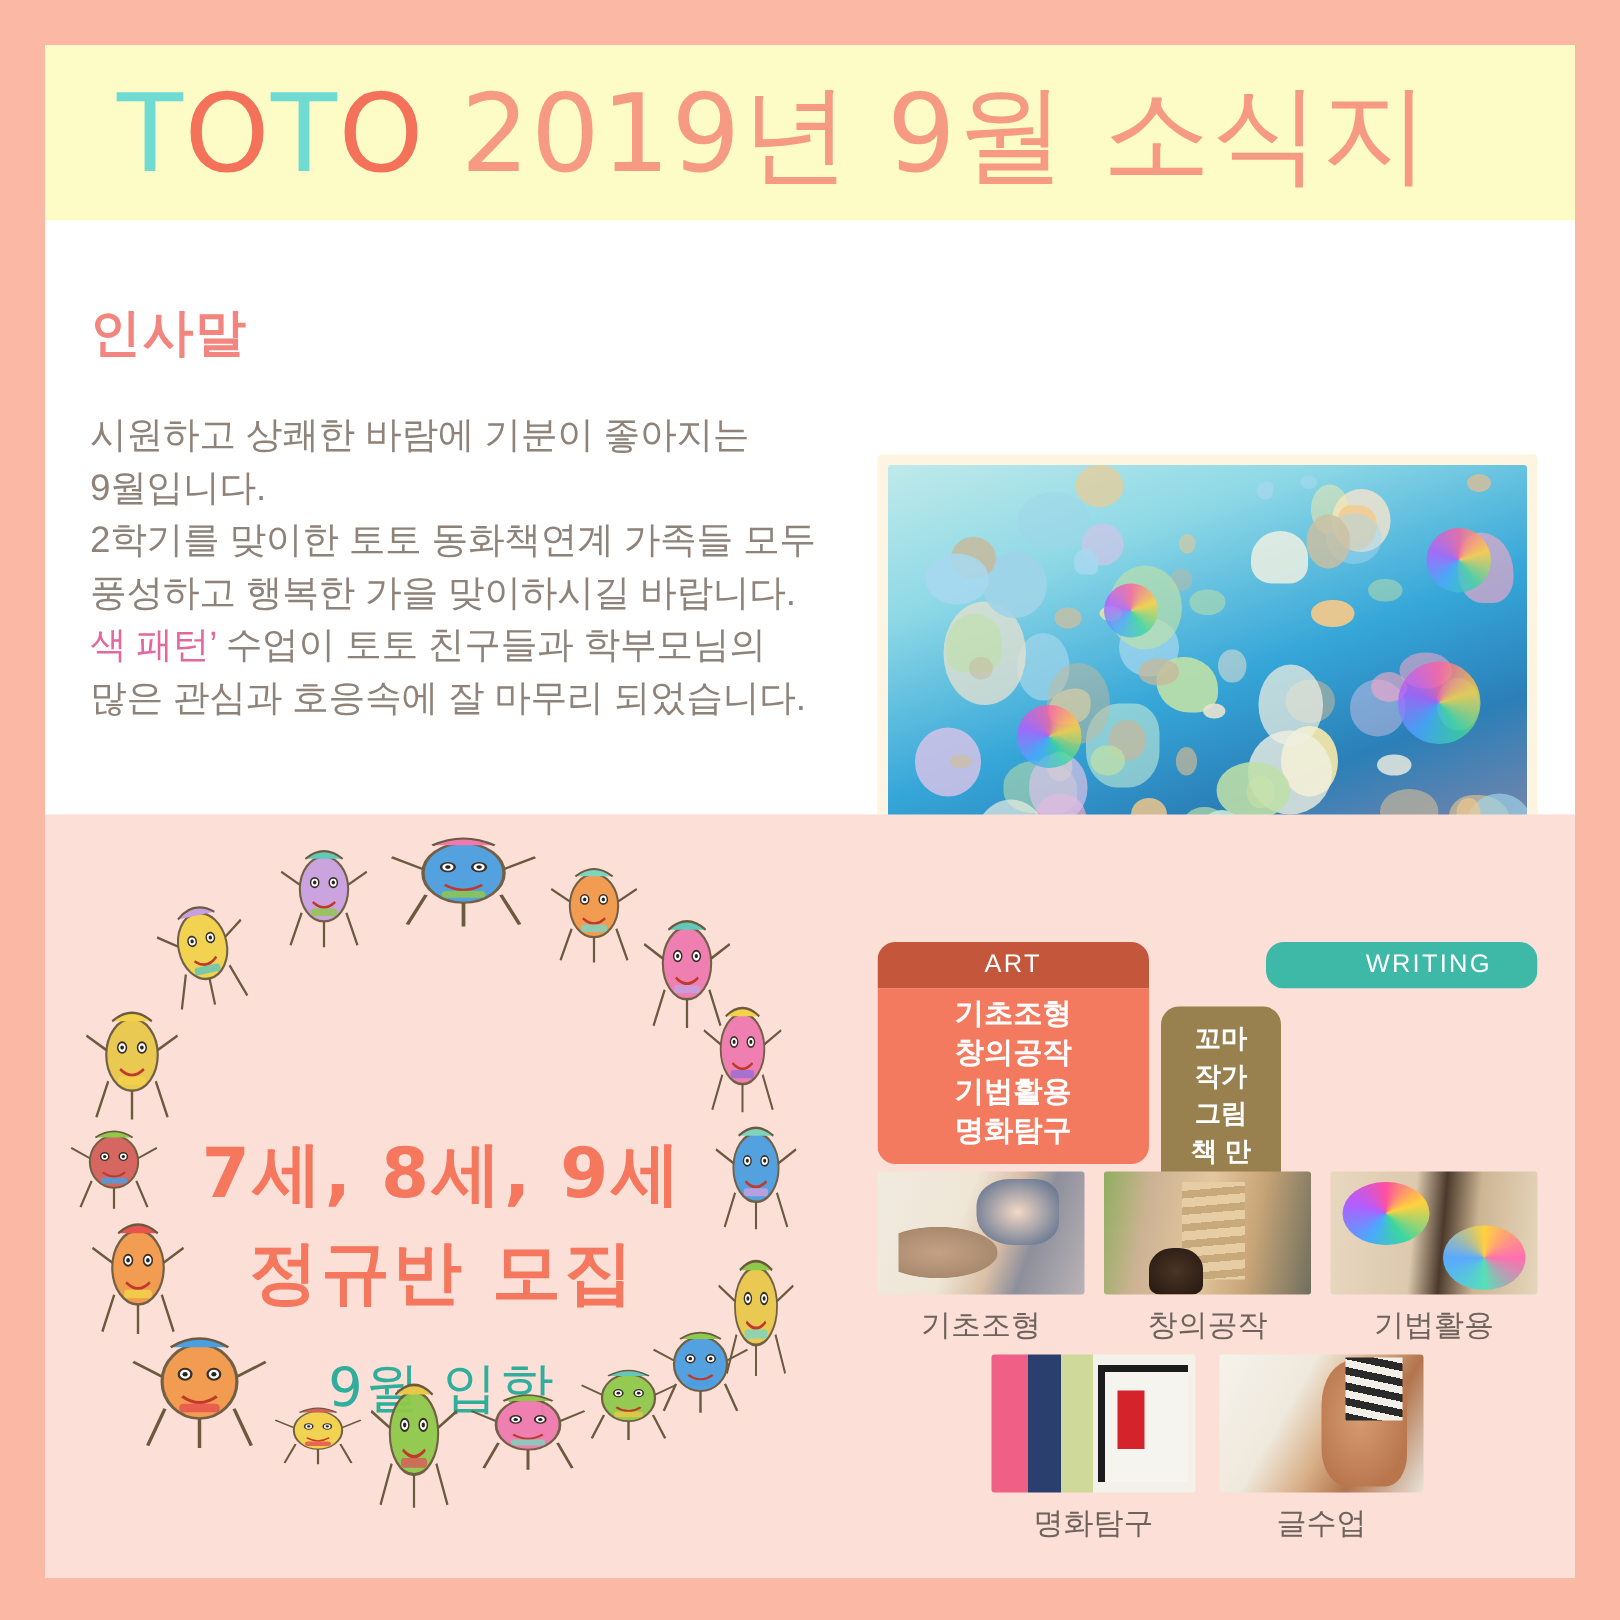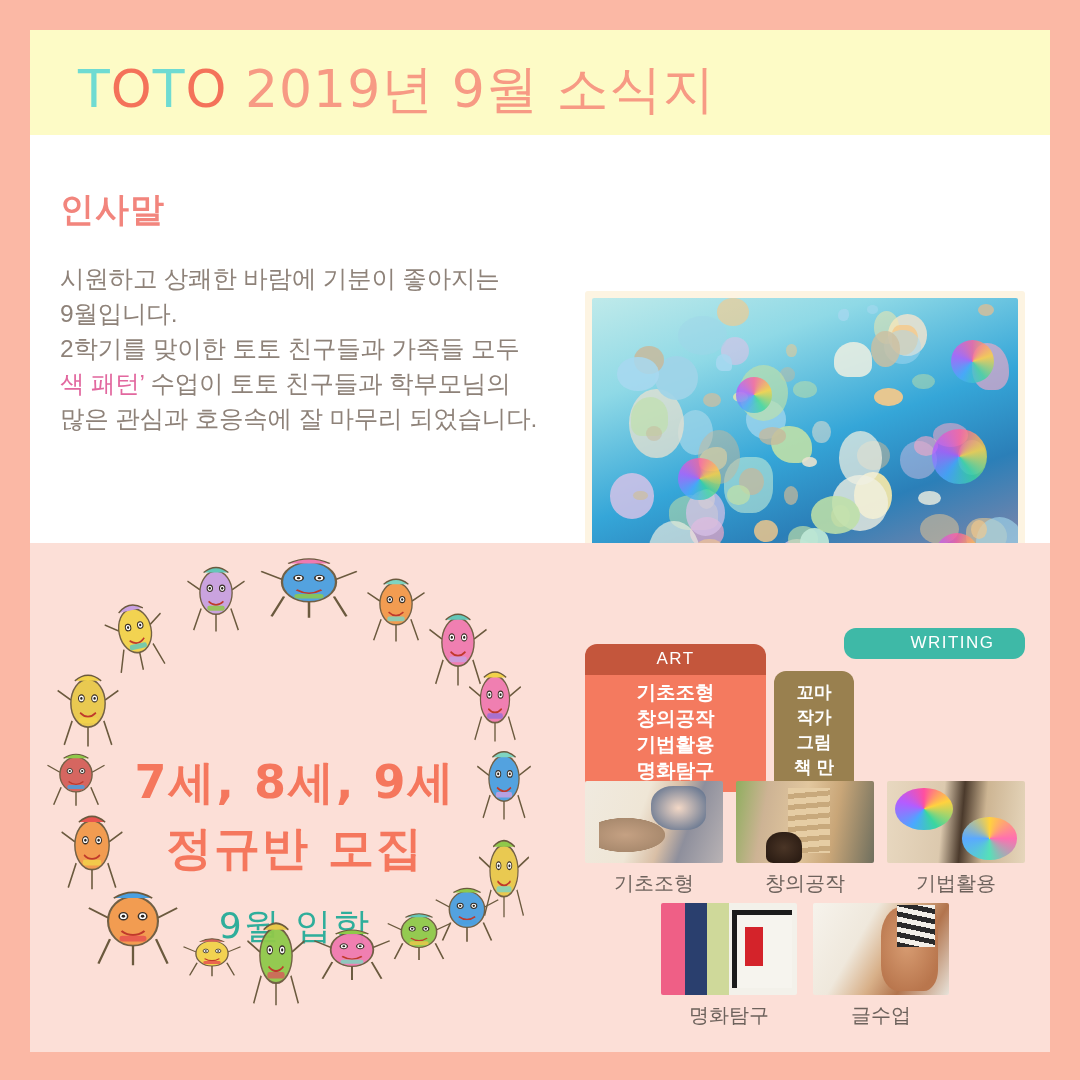--- a/index.html
+++ b/index.html
@@ -31,35 +31,35 @@
   .header-band {
     position: absolute;
     left: 0; top: 0;
     width: 1020px; height: 117px;
     background: #fdfbc6;
     display: flex;
     align-items: center;
   }
   .title {
     margin-left: 48px;
-    font-size: 52px;
+    font-size: 72px;
     line-height: 1;
     letter-spacing: 1px;
     white-space: nowrap;
     font-weight: 400;
     font-family: "DejaVu Sans", "Liberation Sans", sans-serif;
   }
   .title .t-teal  { color: #6fdbd2; }
   .title .t-coral { color: #f4725a; }
   .title .t-rest  { color: #f79a84; }
 
   
   .white-sec {
     position: absolute;
-    left: 0; top: 105px;
+    left: 0; top: 117px;
     width: 1020px; height: 396px;
     background: #ffffff;
   }
 
   .greet-head {
     position: absolute;
     left: 30px; top: 52px;
     font-size: 34px;
     font-weight: 700;
     color: #f2857d;
@@ -143,21 +143,21 @@
     width: 440px; height: 133px;
   }
   .prog-box {
     position: absolute;
     width: 181px;
     border-radius: 12px;
     overflow: hidden;
     text-align: center;
     color: #ffffff;
   }
-  .prog-box.art     { left: 0;     top: 16px; }
+  .prog-box.art     { left: 0;     top: 0; }
   .prog-box.writing { left: 259px; top: 0; }
 
   .prog-head {
     font-size: 17px;
     letter-spacing: 1.5px;
     padding: 5px 0 6px;
     font-weight: 400;
   }
   .prog-list {
     padding: 4px 0 9px;
@@ -302,21 +302,22 @@
       </div>
     </div>
 
     <div class="white-sec">
 
       <div class="greet-head">인사말</div>
 
       <div class="greet-body">
         <div>시원하고 상쾌한 바람에 기분이 좋아지는</div>
         <div>9월입니다.</div>
-        <div>2학기를 맞이한 토토 친구들과 가족들 모두</div>
+        <div>2학기를 맞이한 토토 동화책연계 가족들 모두</div>
+        <div>풍성하고 행복한 가을 맞이하시길 바랍니다.</div>
         <div><span class="hl">색 패턴’</span><span> 수업이 토토 친구들과 학부모님의</span></div>
         <div>많은 관심과 호응속에 잘 마무리 되었습니다.</div>
       </div>
 
       <div class="hero-wrap">
         <div class="hero-photo" id="hero-photo">
             <div class="blob" style="width: 48.9px; height: 34.5px; left: 18.1%; top: 63.4%; background: rgb(191, 224, 168); opacity: 0.55; border-radius: 58% 66% 34% 51%;"></div>
             <div class="blob" style="width: 55.8px; height: 64.9px; left: 45.1%; top: 85.6%; background: rgb(242, 168, 200); opacity: 0.94; border-radius: 50%;"></div>
             <div class="blob" style="width: 37.5px; height: 35.3px; left: 56.9%; top: 14%; background: rgb(240, 240, 226); opacity: 0.83; border-radius: 69% 64% 44% 48%;"></div>
             <div class="blob" style="width: 28.8px; height: 28.8px; left: 30.2%; top: 12.4%; background: rgb(217, 195, 232); opacity: 0.63; border-radius: 50%;"></div>

